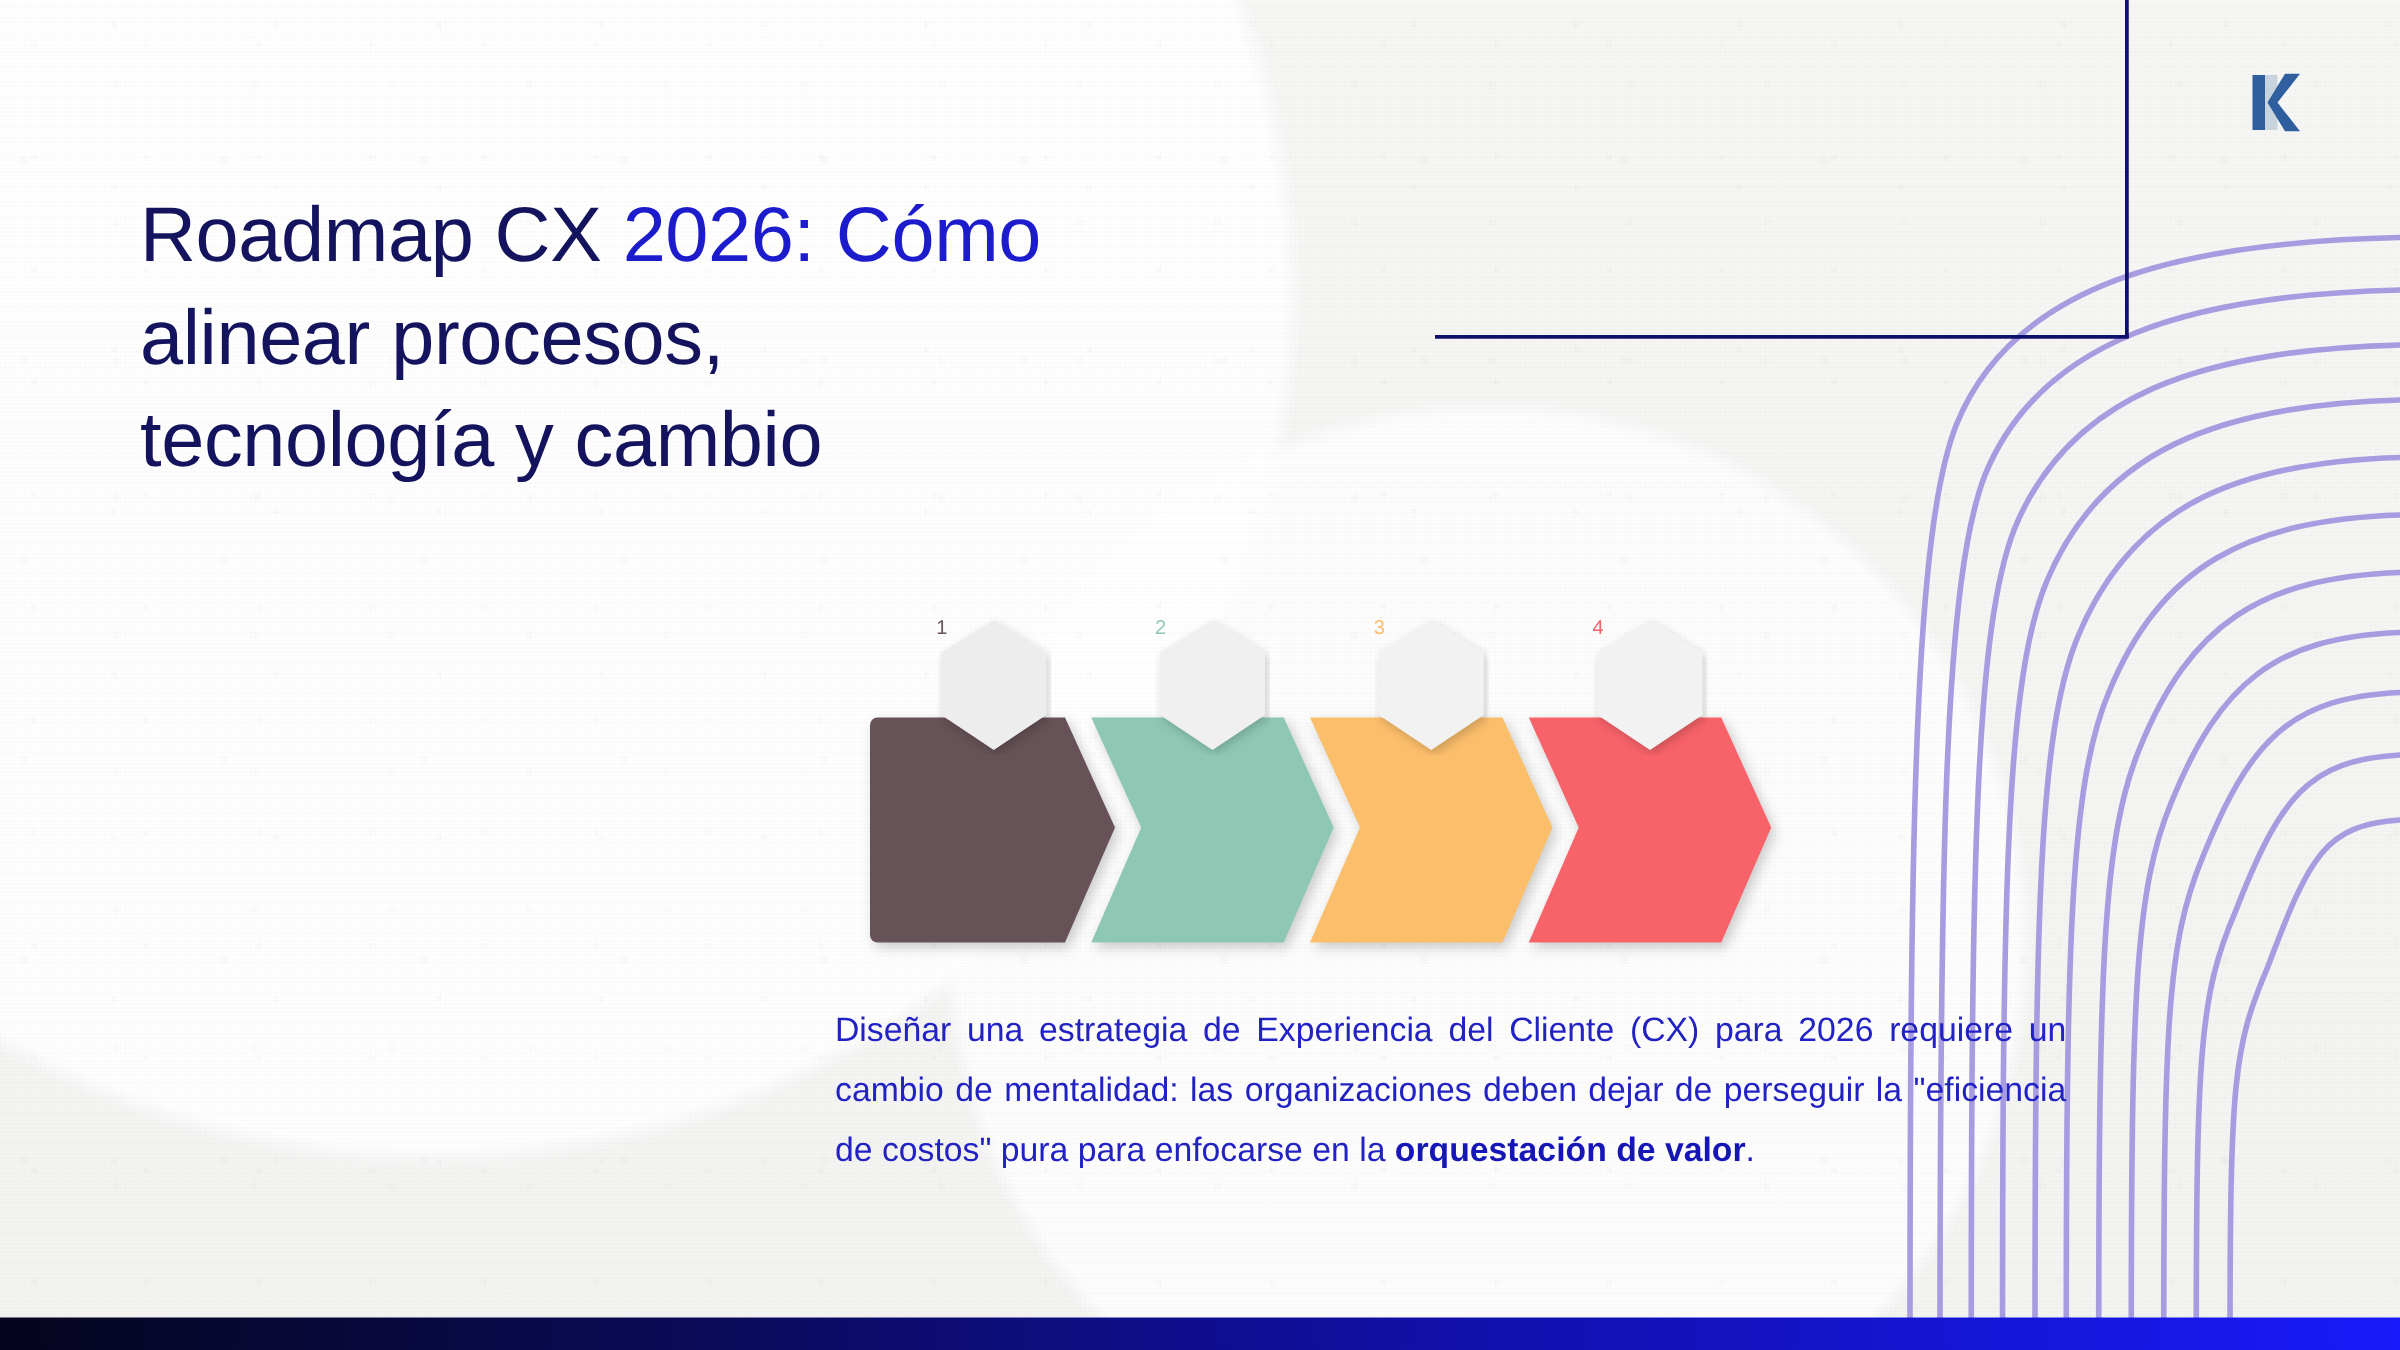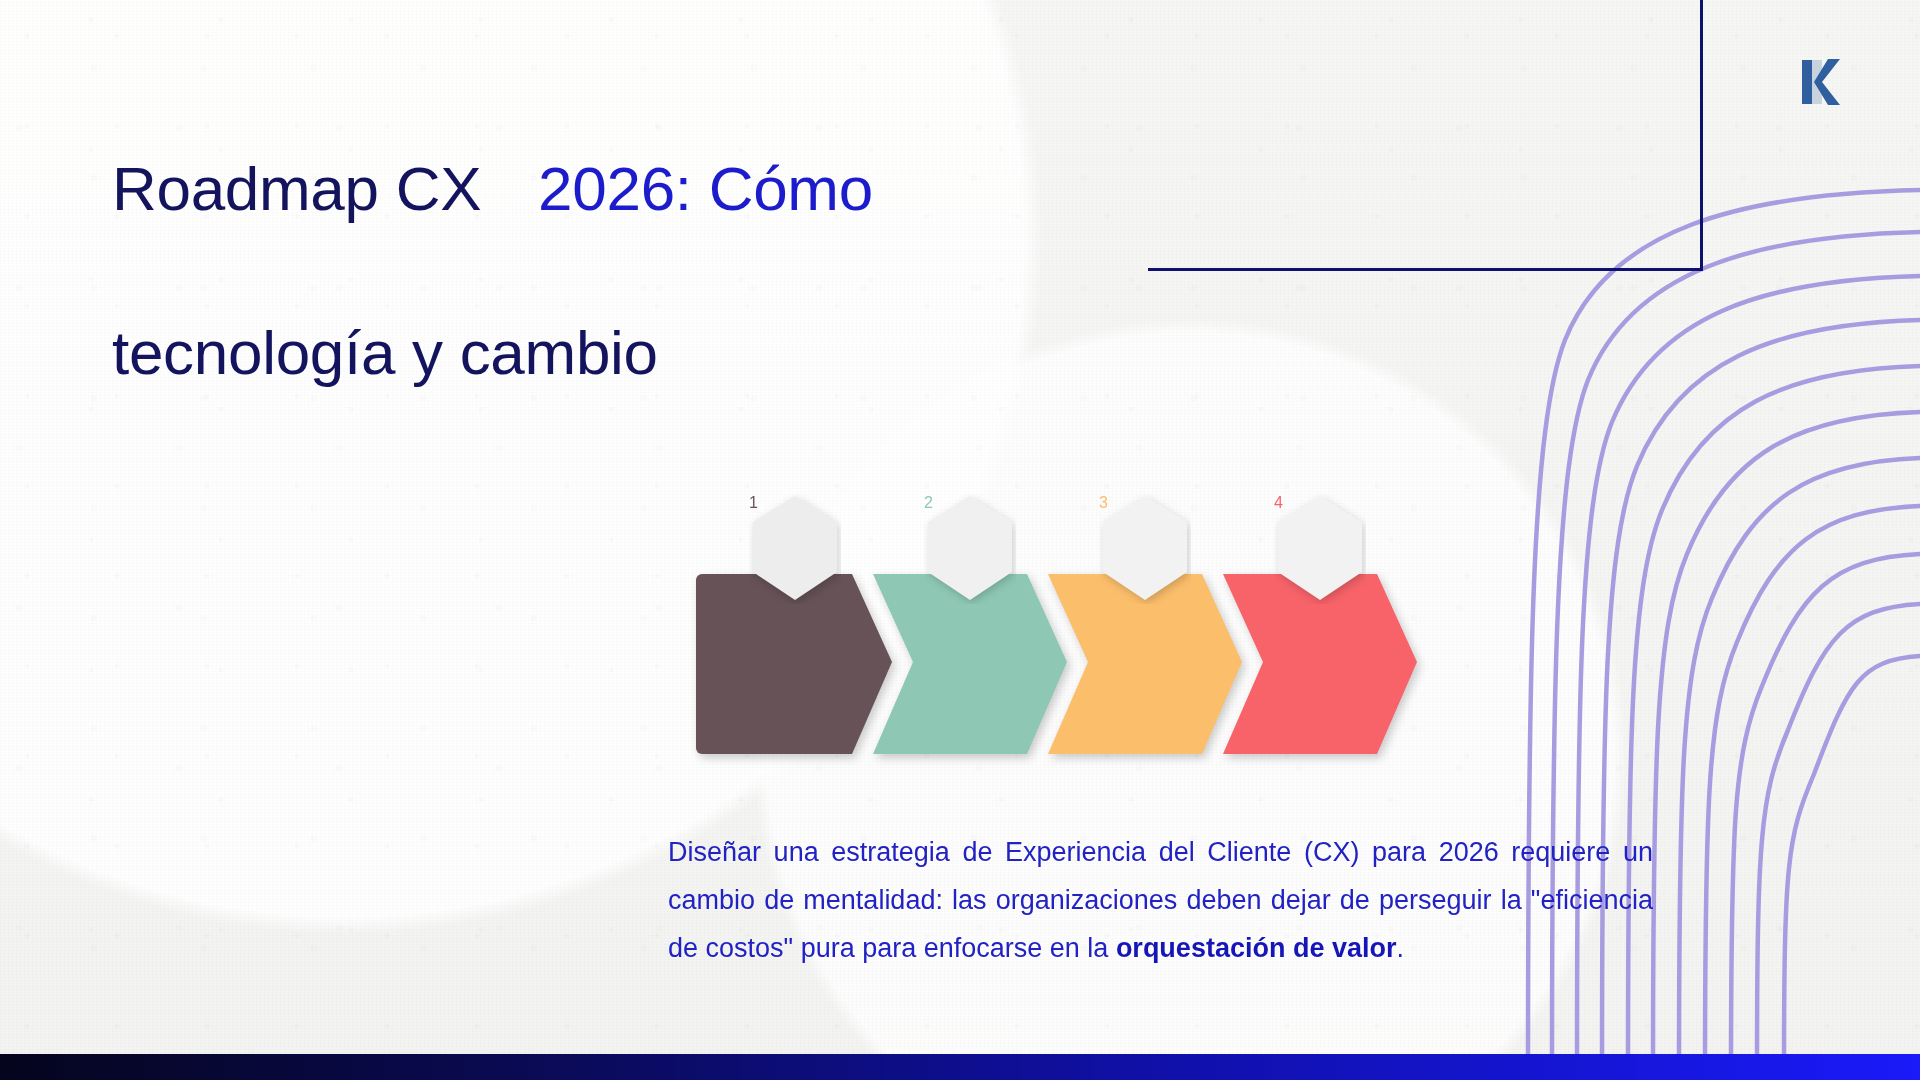--- a/index.html
+++ b/index.html
@@ -43,32 +43,32 @@
   
   #waves{ position:absolute; right:0; top:180px; width:560px; height:900px;
           pointer-events:none; }
 
   
   #title{
     position:absolute; left:112px; top:148px; width:960px;
     font-size:62px; line-height:1.32; font-weight:400; letter-spacing:-.3px;
     color:#14145e;
   }
-  #title .hl{ color:#1c1ccd;margin-left:40px; }
+  #title .hl{ color:#1c1ccd; }
 
   
   #chevrons{ position:absolute; left:694px; top:566px; width:880px; height:200px; }
   .chev{ position:absolute; top:0; width:202px; height:196px; }
   .chev .body{ position:absolute; inset:0; filter:drop-shadow(3px 4px 5px rgba(0,0,0,.20)); }
   .badge{ position:absolute; top:-72px; left:50%; transform:translateX(-50%);
           width:92px; height:110px; }
 
   
   #para{
-    position:absolute; left:668px; top:828px; width:985px;
+    position:absolute; left:668px; top:800px; width:985px;
     font-size:27px; line-height:1.78; color:#2222c4; text-align:justify;
   }
   #para b{ font-weight:700; color:#1616b8; }
 
   
   #bottombar{
     position:absolute; left:0; bottom:0; width:1920px; height:26px;
     background:linear-gradient(90deg,#05051e 0%,#0a0a55 28%,#1010a8 60%,#1a1afa 100%);
   }
 </style>
@@ -99,21 +99,21 @@
   <div id="frame-h"></div>
 
   <svg id="logo" viewBox="0 0 42 54">
     <rect x="2" y="5" width="10" height="44" fill="#2f5f9e"></rect>
     <polygon points="12,5 22,5 22,49 12,49" fill="#c9d3de"></polygon>
     <polygon points="40,4 22,27 40,50 28,50 14,27 28,4" fill="#2f5f9e"></polygon>
   </svg>
 
   <div id="title">
     <span>Roadmap CX </span><span class="hl">2026: Cómo</span><br>
-    <br>
+    <span>alinear procesos,</span><br>
     <span>tecnología y cambio</span>
   </div>
 
   <div id="chevrons">
 
     <div class="chev" style="left:0px;">
       <svg class="body" viewBox="0 0 202 196" preserveAspectRatio="none">
         <path d="M8 8 h150 l40 88 l-40 92 H8 a6 6 0 0 1 -6 -6 V14 a6 6 0 0 1 6 -6 z" fill="#665257"></path>
       </svg>
       <svg class="badge" viewBox="0 0 92 110">

